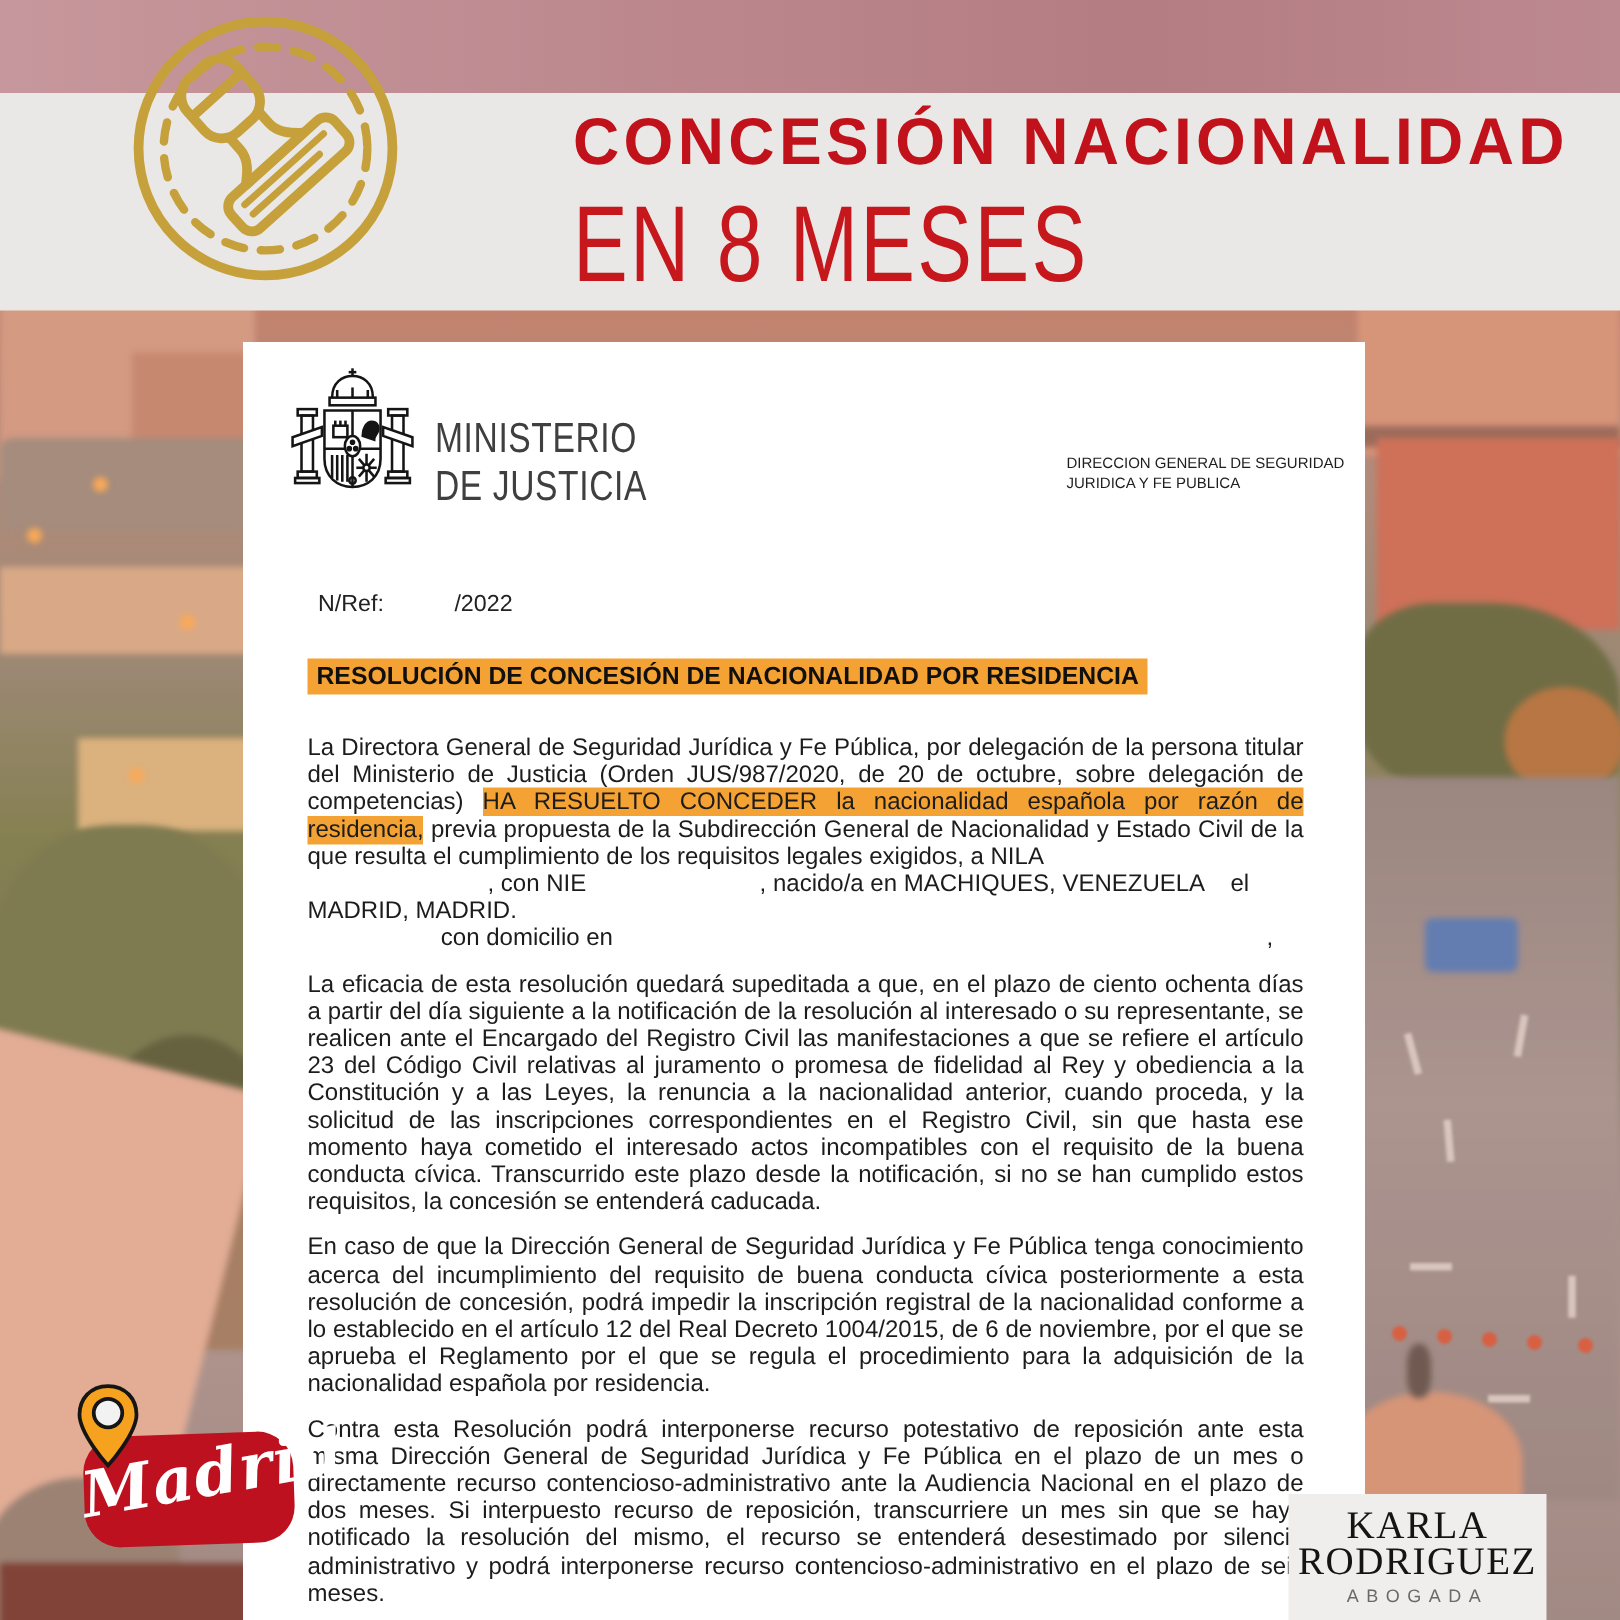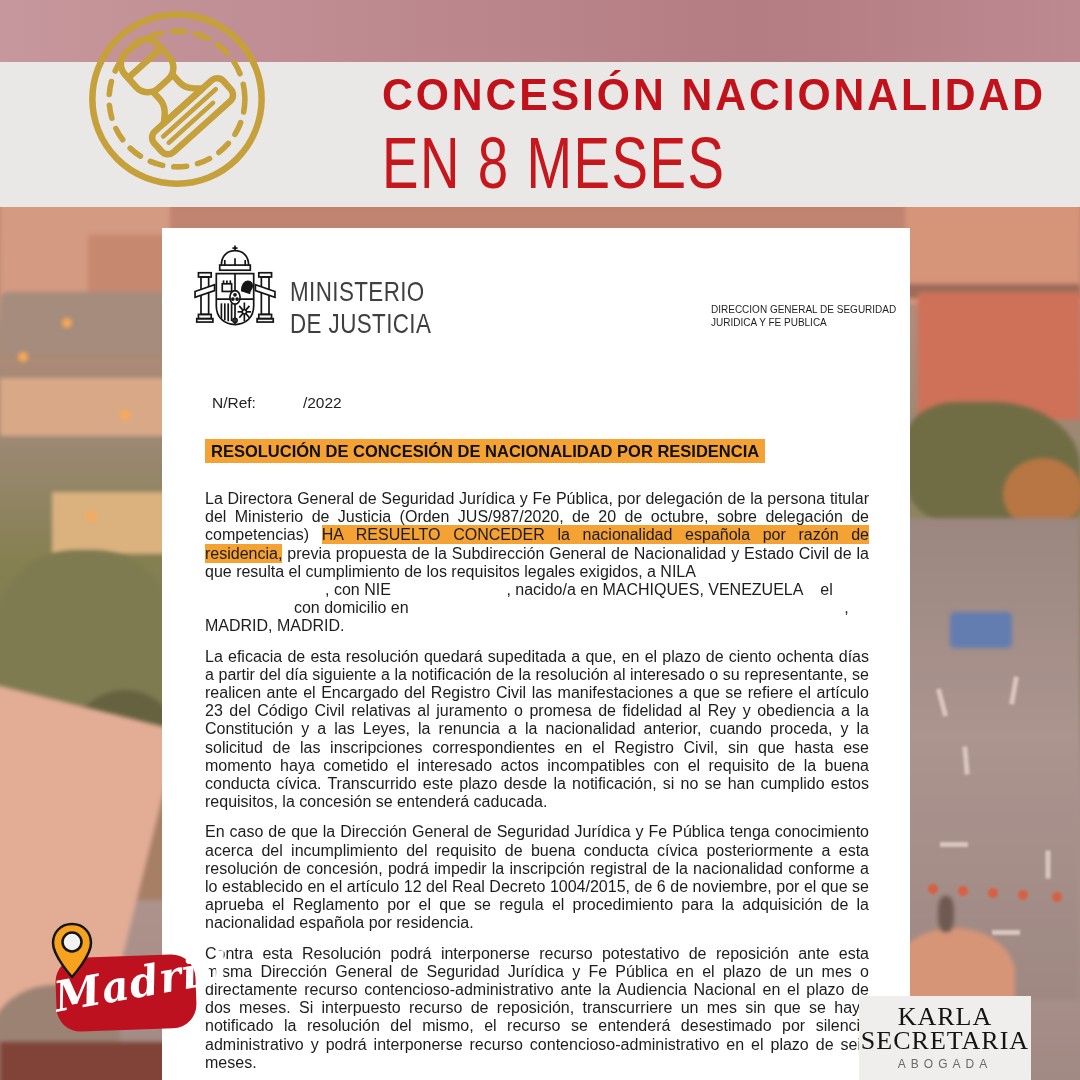--- a/index.html
+++ b/index.html
@@ -226,36 +226,36 @@
     </div>
 
     <div class="doctitle">
       <mark>RESOLUCIÓN DE CONCESIÓN DE NACIONALIDAD POR RESIDENCIA</mark>
     </div>
 
     <div class="body-text">
       <p class="p1"><span>La Directora General de Seguridad Jurídica y Fe Pública, por delegación de la persona titular del Ministerio de Justicia (Orden JUS/987/2020, de 20 de octubre, sobre delegación de competencias) </span><mark>HA RESUELTO CONCEDER la nacionalidad española por razón de residencia,</mark><span> previa propuesta de la Subdirección General de Nacionalidad y Estado Civil de la que resulta el cumplimiento de los requisitos legales exigidos, a NILA</span></p>
       <div class="addrblock">
         <div class="addr">                           , con NIE                          , nacido/a en MACHIQUES, VENEZUELA    el</div>
+        <div class="addr">MADRID, MADRID.</div>
         <div class="addr">                    con domicilio en                                                                                                  ,</div>
-        <div class="addr">MADRID, MADRID.</div>
       </div>
       <p>La eficacia de esta resolución quedará supeditada a que, en el plazo de ciento ochenta días a partir del día siguiente a la notificación de la resolución al interesado o su representante, se realicen ante el Encargado del Registro Civil las manifestaciones a que se refiere el artículo 23 del Código Civil relativas al juramento o promesa de fidelidad al Rey y obediencia a la Constitución y a las Leyes, la renuncia a la nacionalidad anterior, cuando proceda, y la solicitud de las inscripciones correspondientes en el Registro Civil, sin que hasta ese momento haya cometido el interesado actos incompatibles con el requisito de la buena conducta cívica. Transcurrido este plazo desde la notificación, si no se han cumplido estos requisitos, la concesión se entenderá caducada.</p>
       <p>En caso de que la Dirección General de Seguridad Jurídica y Fe Pública tenga conocimiento acerca del incumplimiento del requisito de buena conducta cívica posteriormente a esta resolución de concesión, podrá impedir la inscripción registral de la nacionalidad conforme a lo establecido en el artículo 12 del Real Decreto 1004/2015, de 6 de noviembre, por el que se aprueba el Reglamento por el que se regula el procedimiento para la adquisición de la nacionalidad española por residencia.</p>
       <p>Contra esta Resolución podrá interponerse recurso potestativo de reposición ante esta misma Dirección General de Seguridad Jurídica y Fe Pública en el plazo de un mes o directamente recurso contencioso-administrativo ante la Audiencia Nacional en el plazo de dos meses. Si interpuesto recurso de reposición, transcurriere un mes sin que se haya notificado la resolución del mismo, el recurso se entenderá desestimado por silencio administrativo y podrá interponerse recurso contencioso-administrativo en el plazo de seis meses.</p>
     </div>
   </div>
 
   <div class="madrid">
     <div class="madrid-text">Madrid</div>
   </div>
   <svg class="pin" viewBox="0 0 44 58">
     <path d="M22 2 C10 2 3 11 3 21 C3 34 22 55 22 55 C22 55 41 34 41 21 C41 11 34 2 22 2 Z" fill="#F6A21E" stroke="#151515" stroke-width="2.5"></path>
     <circle cx="22" cy="20" r="9.5" fill="#f2f2f2" stroke="#151515" stroke-width="2.5"></circle>
   </svg>
 
   <div class="brand">
     <div class="brand-name1">KARLA</div>
-    <div class="brand-name2">SECRETARIA</div>
+    <div class="brand-name2">RODRIGUEZ</div>
     <div class="brand-sub">ABOGADA</div>
   </div>
 
 </div>
 
 </body></html>

